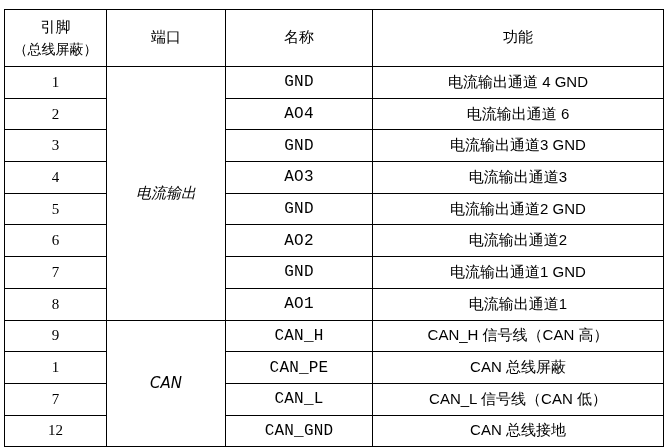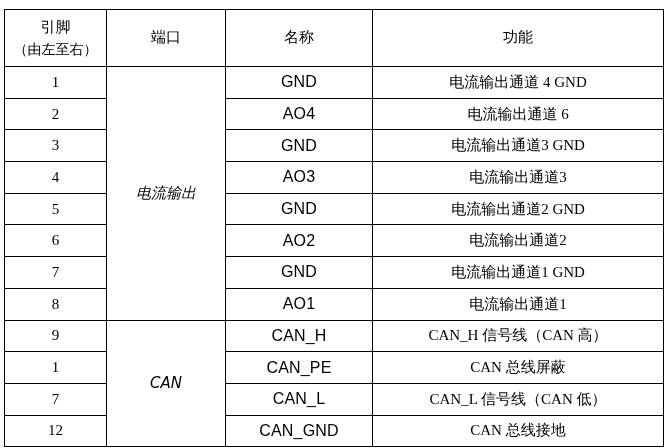--- a/index.html
+++ b/index.html
@@ -56,45 +56,45 @@
   td.num {
     font-family: "Liberation Serif", serif;
     font-size: 15px;
   }
   td.port {
     font-family: "DejaVu Sans", sans-serif;
     font-size: 15px;
     font-style: italic;
   }
   td.name {
-    font-family: Liberation Sans, sans-serif;
+    font-family: Liberation Mono, monospace;
     font-size: 16px;
     letter-spacing: 0.2px;
   }
   td.func {
-    font-family: Liberation Serif, serif;
+    font-family: Liberation Sans, sans-serif;
     font-size: 15px;
   }
 </style>
 </head>
 <body>
 
 <div class="page">
   <table class="pinout">
     <colgroup>
       <col class="col-pin">
       <col class="col-port">
       <col class="col-name">
       <col class="col-func">
     </colgroup>
     <thead>
       <tr>
         <th>
           <span>引脚</span>
-          <span class="sub">（由左至右）</span>
+          <span class="sub">（总线屏蔽）</span>
         </th>
         <th>端口</th>
         <th>名称</th>
         <th>功能</th>
       </tr>
     </thead>
     <tbody>
       <tr>
         <td class="num">1</td>
         <td class="port" rowspan="8">电流输出</td>

